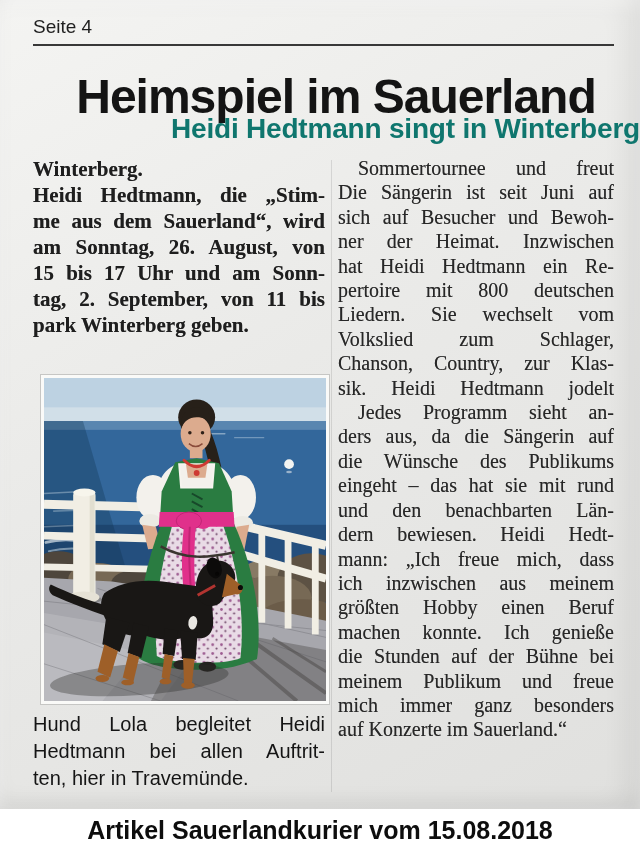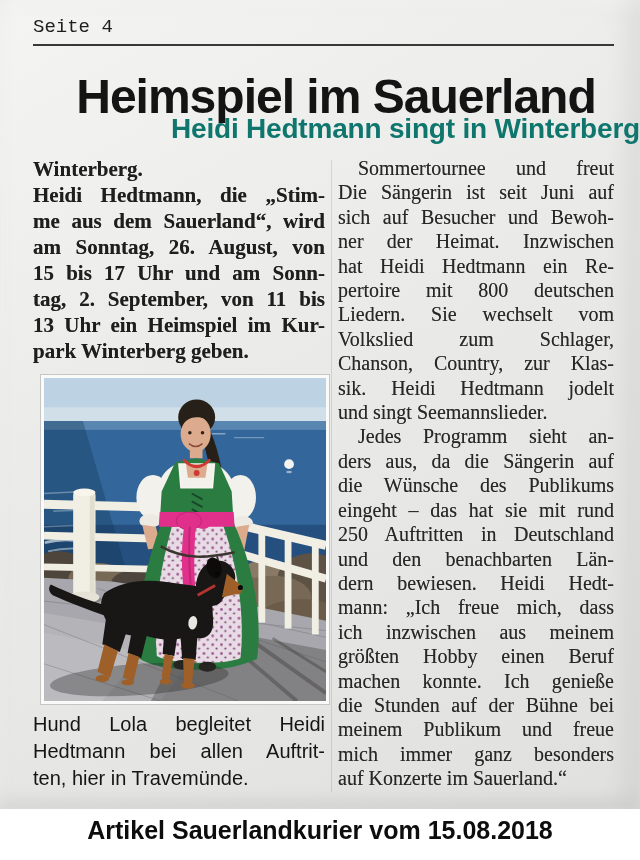--- a/index.html
+++ b/index.html
@@ -15,21 +15,21 @@
     width:640px;height:860px;background:#ffffff;position:relative;overflow:hidden;
     font-family:"Liberation Sans",sans-serif;
   }
   .paper{
     position:absolute;left:0;top:0;width:640px;height:809px;
     background:linear-gradient(150deg,#f4f4f2 0%,var(--paper) 45%,#e0e0de 100%);
     box-shadow:inset -16px 0 24px rgba(0,0,0,.055), inset 0 -12px 18px rgba(0,0,0,.04), inset 0 6px 14px rgba(255,255,255,.5);
   }
   .page-label{
     position:absolute;left:33px;top:16px;
-    font-family:Liberation Mono, monospace;font-size:19px;color:#1f1f1f;
+    font-family:Liberation Sans, sans-serif;font-size:19px;color:#1f1f1f;
   }
   .header-rule{position:absolute;left:33px;top:44px;width:581px;height:2px;background:#383838;}
   .headline{
     position:absolute;left:0;top:53px;width:640px;text-align:center;
     font-weight:bold;font-size:48px;letter-spacing:-1px;color:var(--headline_ink);
   }
   .subheadline{
     position:absolute;left:0;top:113px;width:640px;text-align:right;
     font-weight:bold;font-size:28px;letter-spacing:-.2px;color:#0f766e;
   }
@@ -77,45 +77,42 @@
 <div class="col-left">
   <div class="intro">
       <div class="jl last">Winterberg.</div>
     </div>
   <div class="intro">
       <div class="jl">Heidi Hedtmann, die „Stim-</div>
       <div class="jl">me aus dem Sauerland“, wird</div>
       <div class="jl">am Sonntag, 26. August, von</div>
       <div class="jl">15 bis 17 Uhr und am Sonn-</div>
       <div class="jl">tag, 2. September, von 11 bis</div>
-      <div class="jl">13 Uhr ein Heimspiel im Kur-</div>
       <div class="jl last">park Winterberg geben.</div>
     </div>
 </div>
 
 <div class="col-right">
   <div class="body-text indent-first">
       <div class="jl">Sommertournee und freut</div>
       <div class="jl">Die Sängerin ist seit Juni auf</div>
       <div class="jl">sich auf Besucher und Bewoh-</div>
       <div class="jl">ner der Heimat. Inzwischen</div>
       <div class="jl">hat Heidi Hedtmann ein Re-</div>
       <div class="jl">pertoire mit 800 deutschen</div>
       <div class="jl">Liedern. Sie wechselt vom</div>
       <div class="jl">Volkslied zum Schlager,</div>
       <div class="jl">Chanson, Country, zur Klas-</div>
       <div class="jl">sik. Heidi Hedtmann jodelt</div>
-      <div class="jl last">und singt Seemannslieder.</div>
     </div>
   <div class="body-text indent-first">
       <div class="jl">Jedes Programm sieht an-</div>
       <div class="jl">ders aus, da die Sängerin auf</div>
       <div class="jl">die Wünsche des Publikums</div>
       <div class="jl">eingeht – das hat sie mit rund</div>
-      <div class="jl">250 Auftritten in Deutschland</div>
       <div class="jl">und den benachbarten Län-</div>
       <div class="jl">dern bewiesen. Heidi Hedt-</div>
       <div class="jl">mann: „Ich freue mich, dass</div>
       <div class="jl">ich inzwischen aus meinem</div>
       <div class="jl">größten Hobby einen Beruf</div>
       <div class="jl">machen konnte. Ich genieße</div>
       <div class="jl">die Stunden auf der Bühne bei</div>
       <div class="jl">meinem Publikum und freue</div>
       <div class="jl">mich immer ganz besonders</div>
       <div class="jl last">auf Konzerte im Sauerland.“</div>

